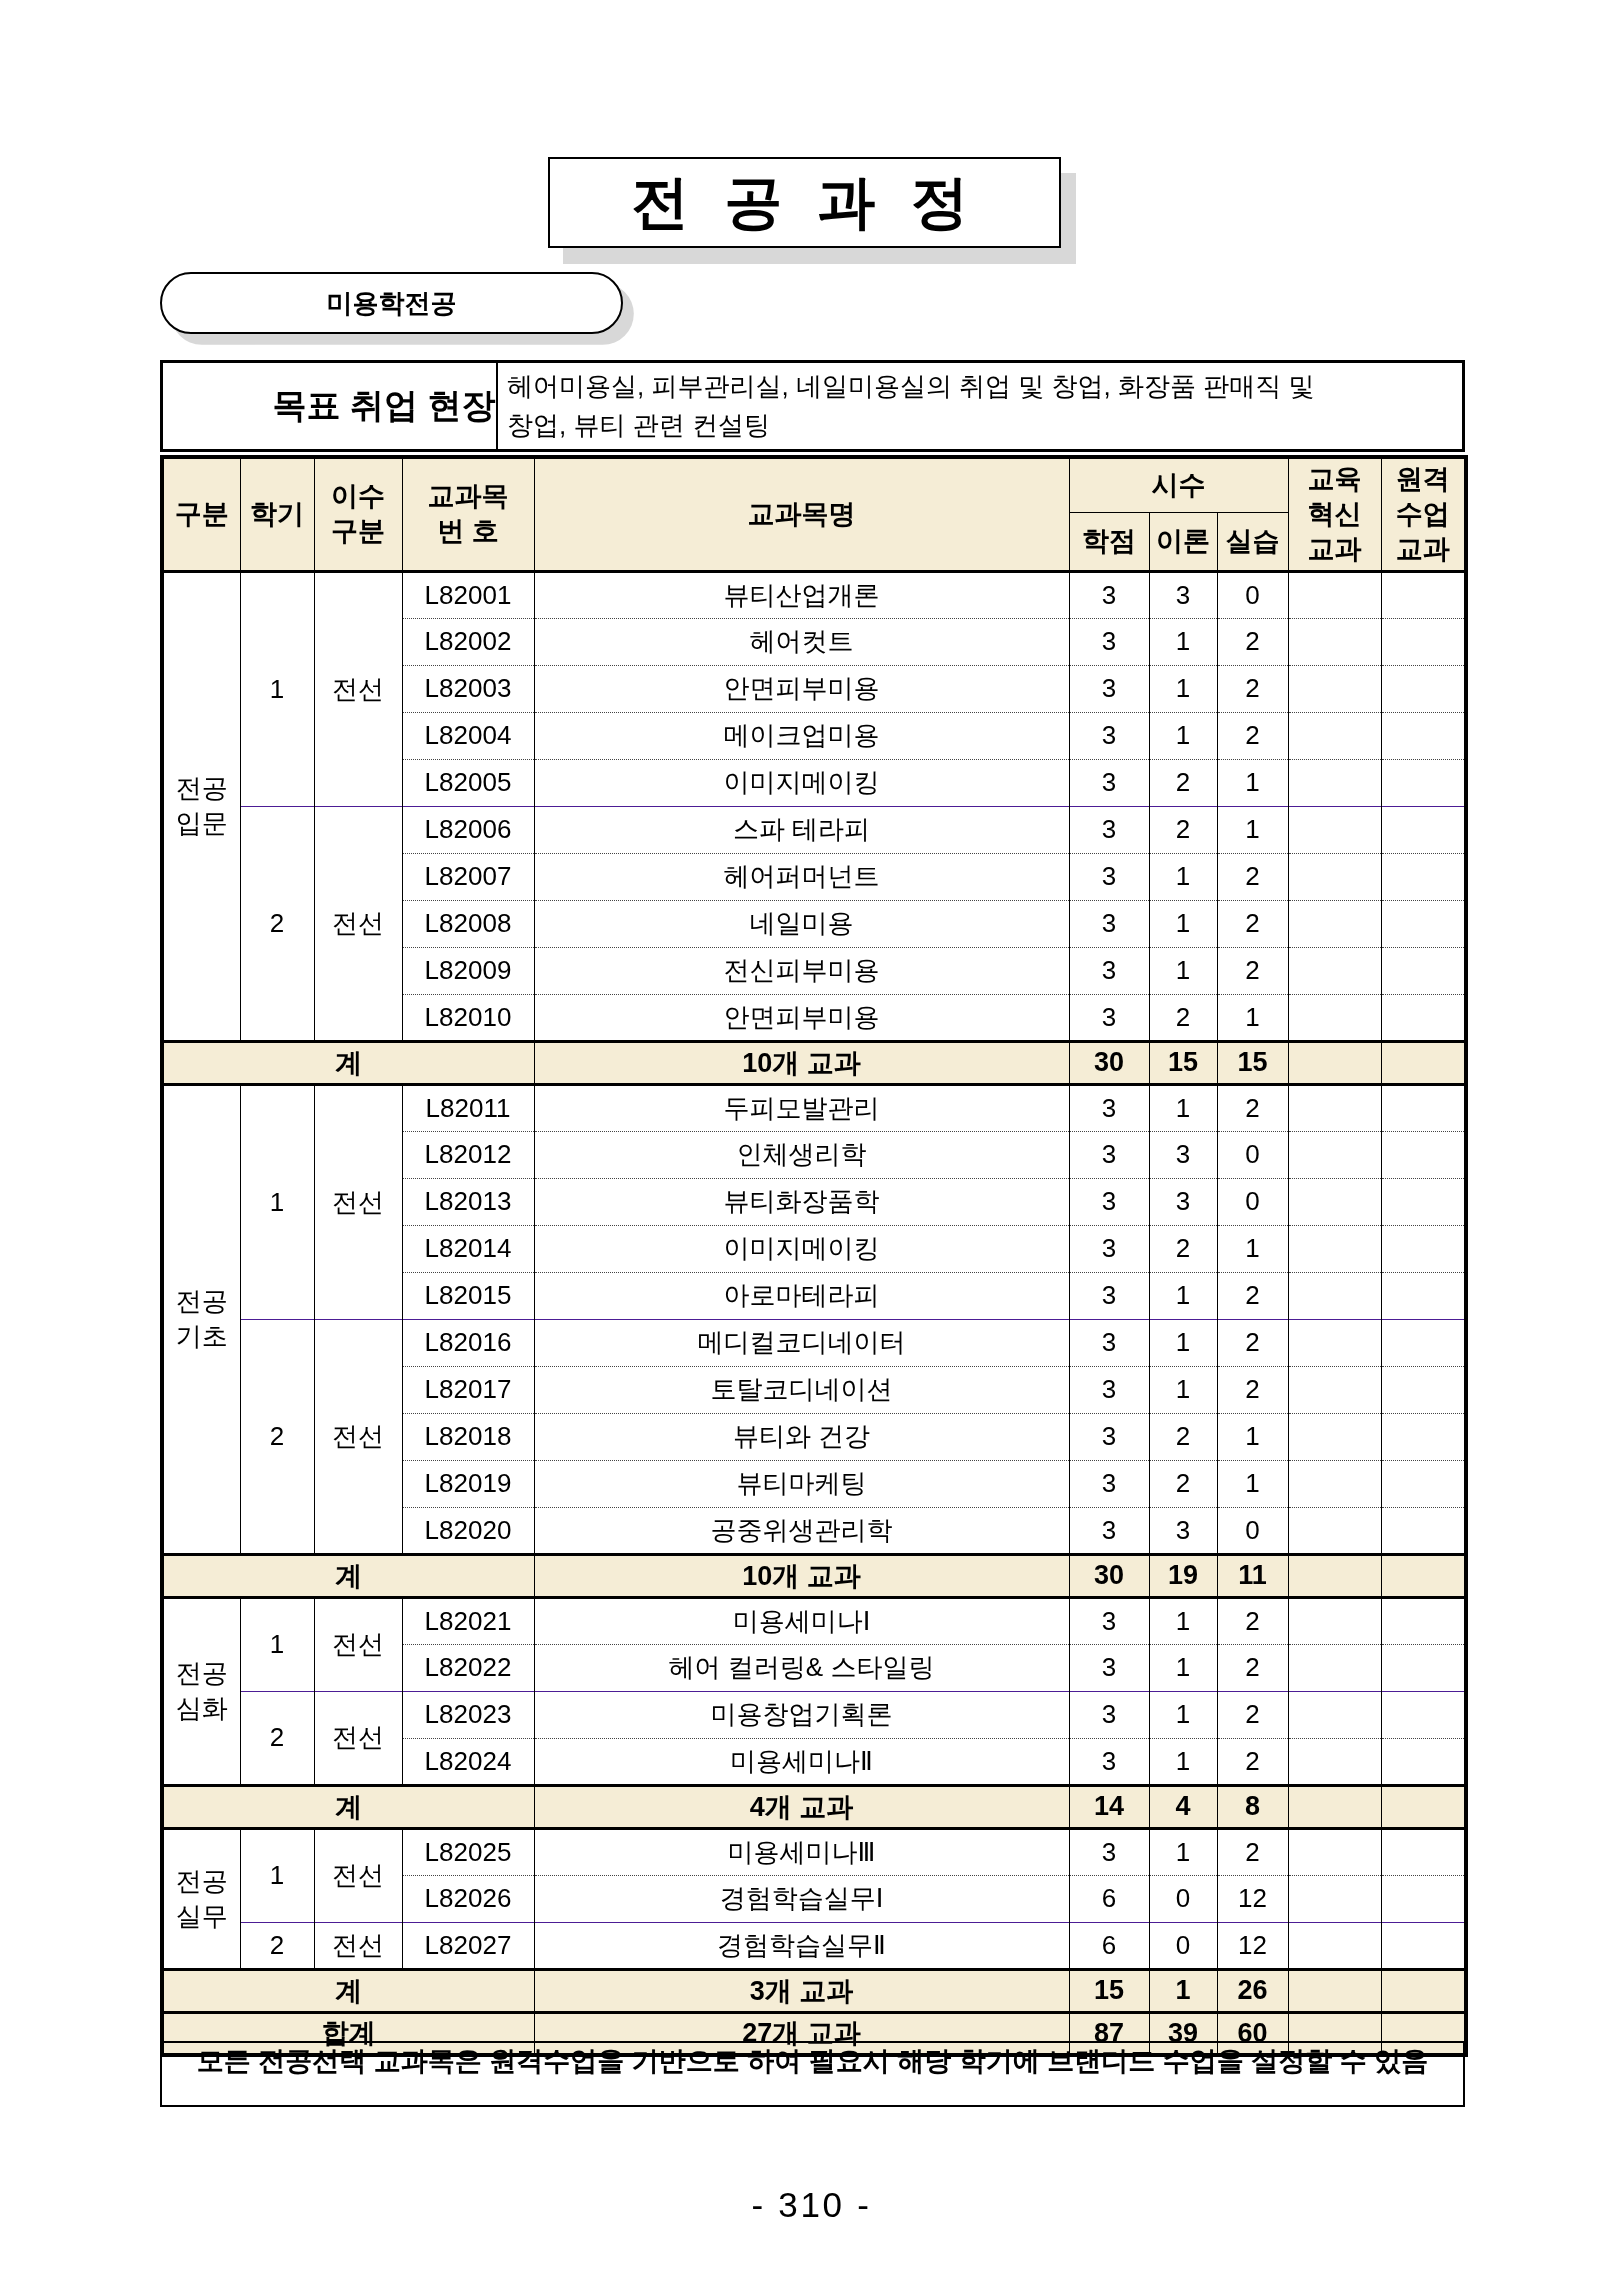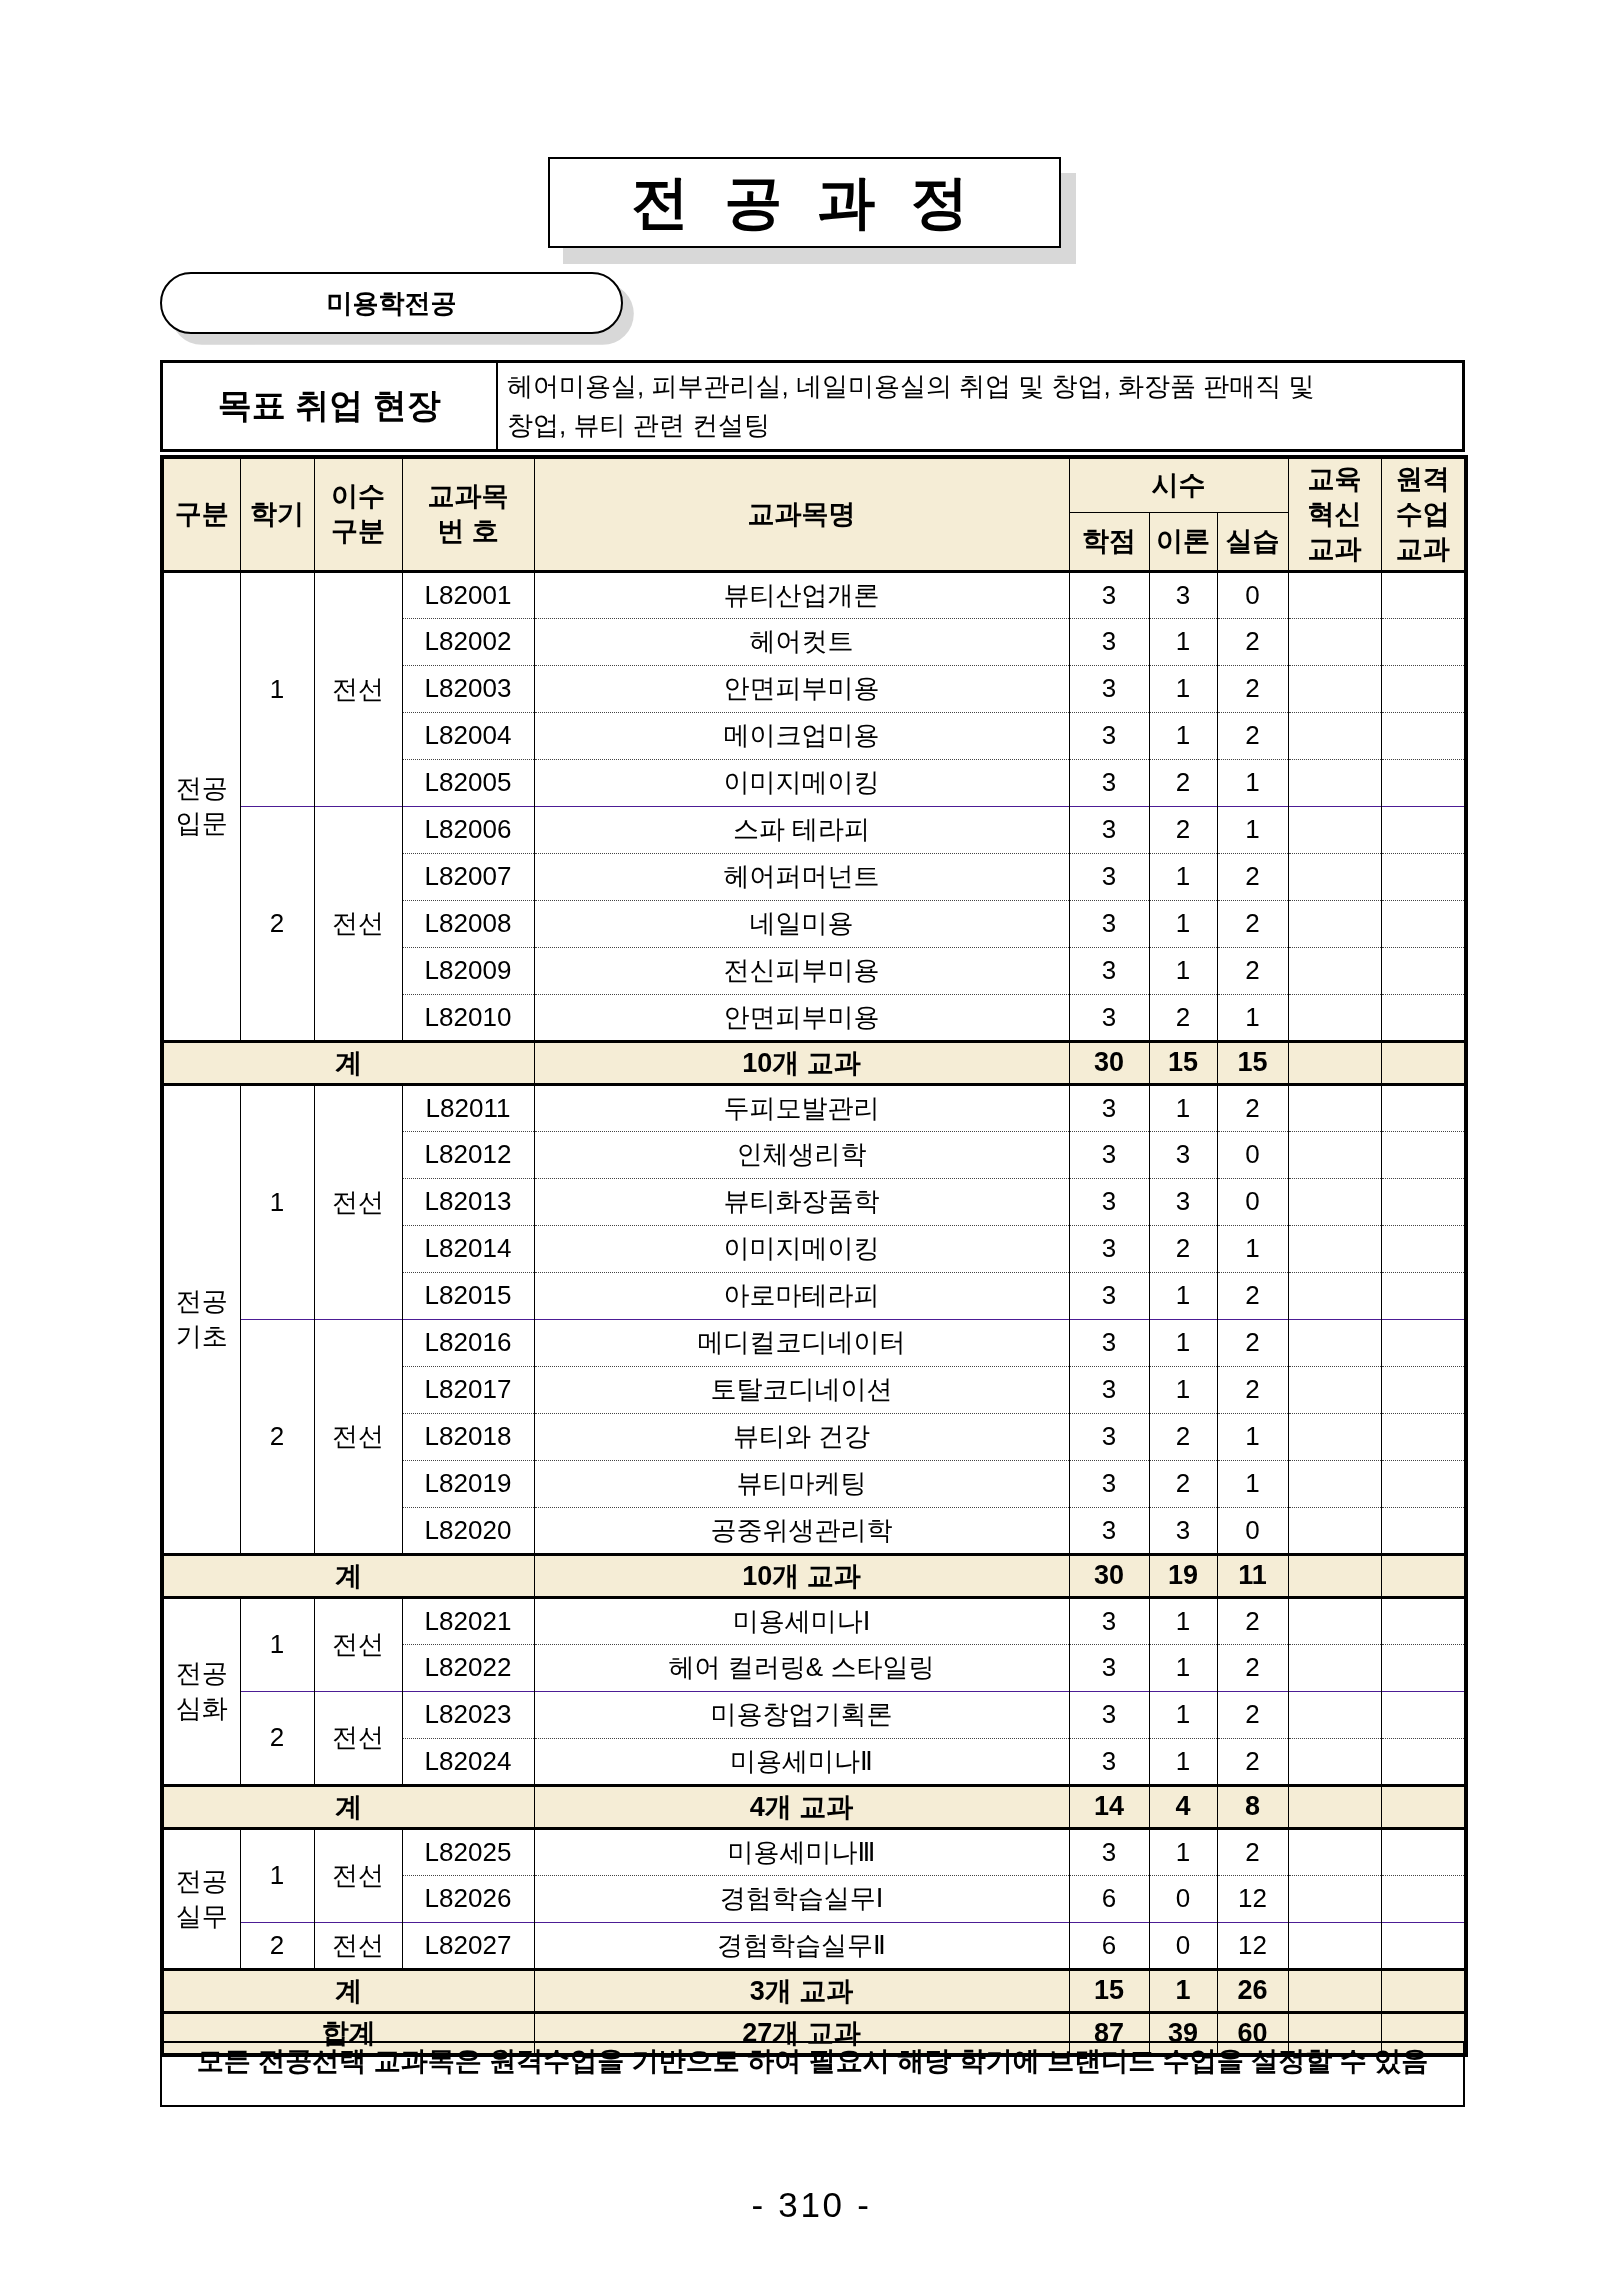--- a/index.html
+++ b/index.html
@@ -25,21 +25,21 @@
   }
   .major-pill .pill-text { font-size:26px; font-weight:700; }
 
   
   .goal-table {
     position:absolute; left:160px; top:360px; width:1305px;
     border-collapse:collapse; border:3.4px solid #000; table-layout:fixed;
   }
   .goal-table td { border:2px solid #000; }
   .goal-label {
-    width:335px; text-align:center; vertical-align:middle;
+    width:335px; text-align:right; vertical-align:middle;
     font-size:34px; font-weight:700; height:85px;
   }
   .goal-desc { padding:4px 5.4px 4px 9.5px; font-size:26px; line-height:1.5; vertical-align:middle; }
 
   
   .main-table {
     position:absolute; left:160px; top:455px; width:1305px;
     border-collapse:collapse; border:4px solid #000; table-layout:fixed;
   }
   .main-table th {

